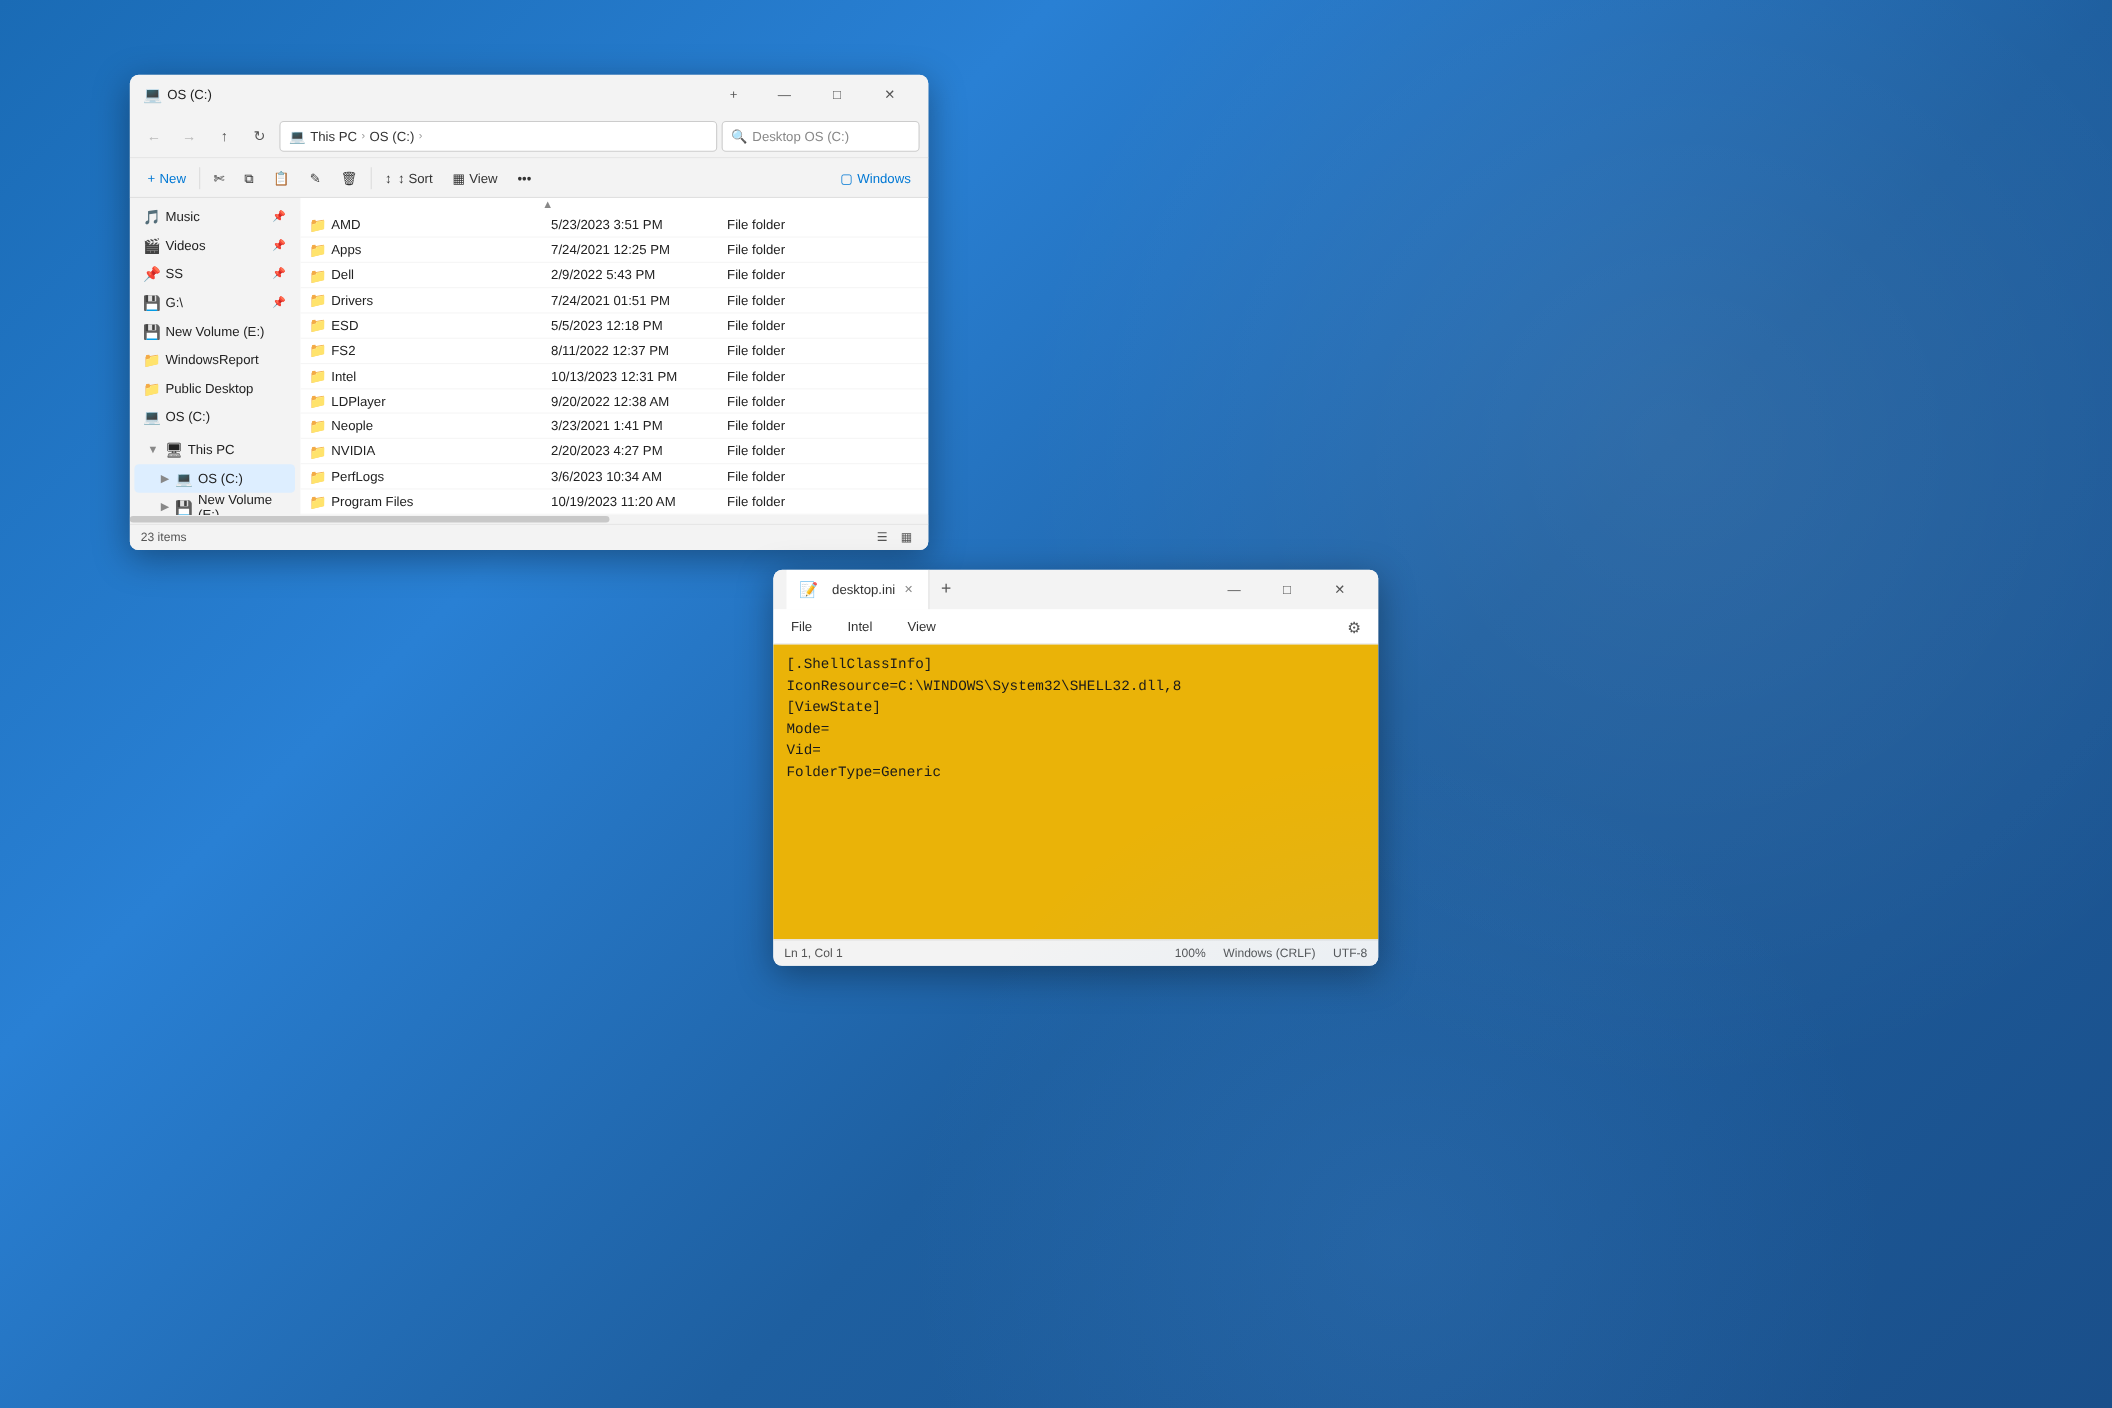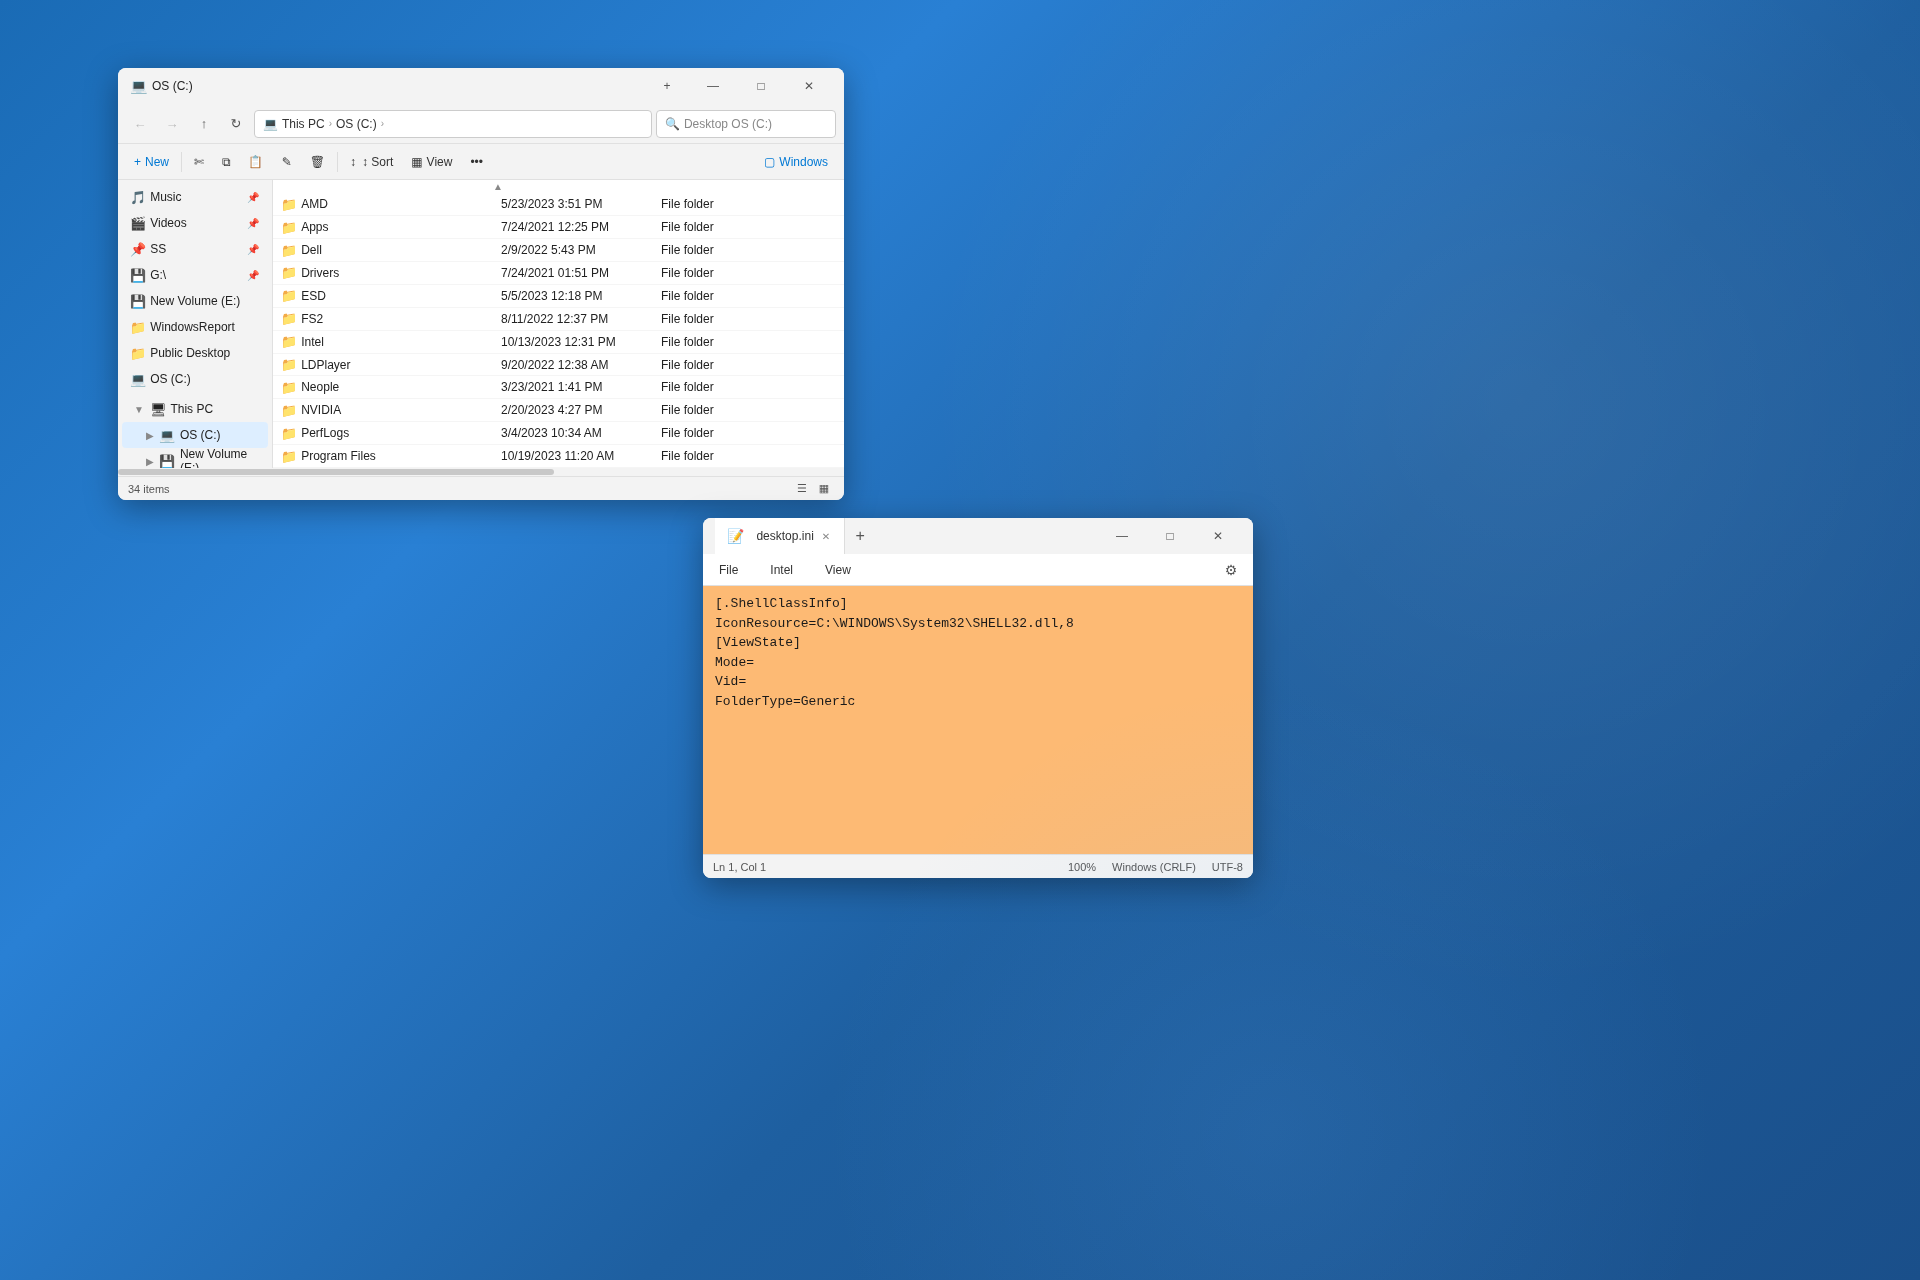--- a/index.html
+++ b/index.html
@@ -372,21 +372,21 @@
       cursor: pointer;
       border-radius: 4px;
       font-size: 14px;
       color: #555;
       display: flex;
       align-items: center;
       justify-content: center;
     }
     .notepad-content {
       flex: 1;
-      background: #fdba74;
+      background: #eab308;
       padding: 8px 12px;
       font-family: 'Consolas', 'Courier New', monospace;
       font-size: 13px;
       color: #1a1a1a;
       white-space: pre;
       overflow: auto;
       line-height: 1.5;
       outline: none;
     }
     .notepad-statusbar {
@@ -611,39 +611,39 @@
         <div class="file-cell"></div>
       </div>
       <div class="file-row">
         <div class="file-cell"><span class="folder-icon">📁</span>NVIDIA</div>
         <div class="file-cell">2/20/2023 4:27 PM</div>
         <div class="file-cell">File folder</div>
         <div class="file-cell"></div>
       </div>
       <div class="file-row">
         <div class="file-cell"><span class="folder-icon">📁</span>PerfLogs</div>
-        <div class="file-cell">3/4/2023 10:34 AM</div>
+        <div class="file-cell">3/6/2023 10:34 AM</div>
         <div class="file-cell">File folder</div>
         <div class="file-cell"></div>
       </div>
       <div class="file-row">
         <div class="file-cell"><span class="folder-icon">📁</span>Program Files</div>
         <div class="file-cell">10/19/2023 11:20 AM</div>
         <div class="file-cell">File folder</div>
         <div class="file-cell"></div>
       </div>
     </div>
   </div>
 
   <div class="hscroll-bar">
     <div class="hscroll-thumb"></div>
   </div>
 
   <div class="status-bar">
-    <span>34 items</span>
+    <span>23 items</span>
     <div class="status-bar-right">
       <button class="view-toggle-btn">☰</button>
       <button class="view-toggle-btn">▦</button>
     </div>
   </div>
 </div>
 
 <div class="notepad">
 
   <div class="notepad-titlebar">

